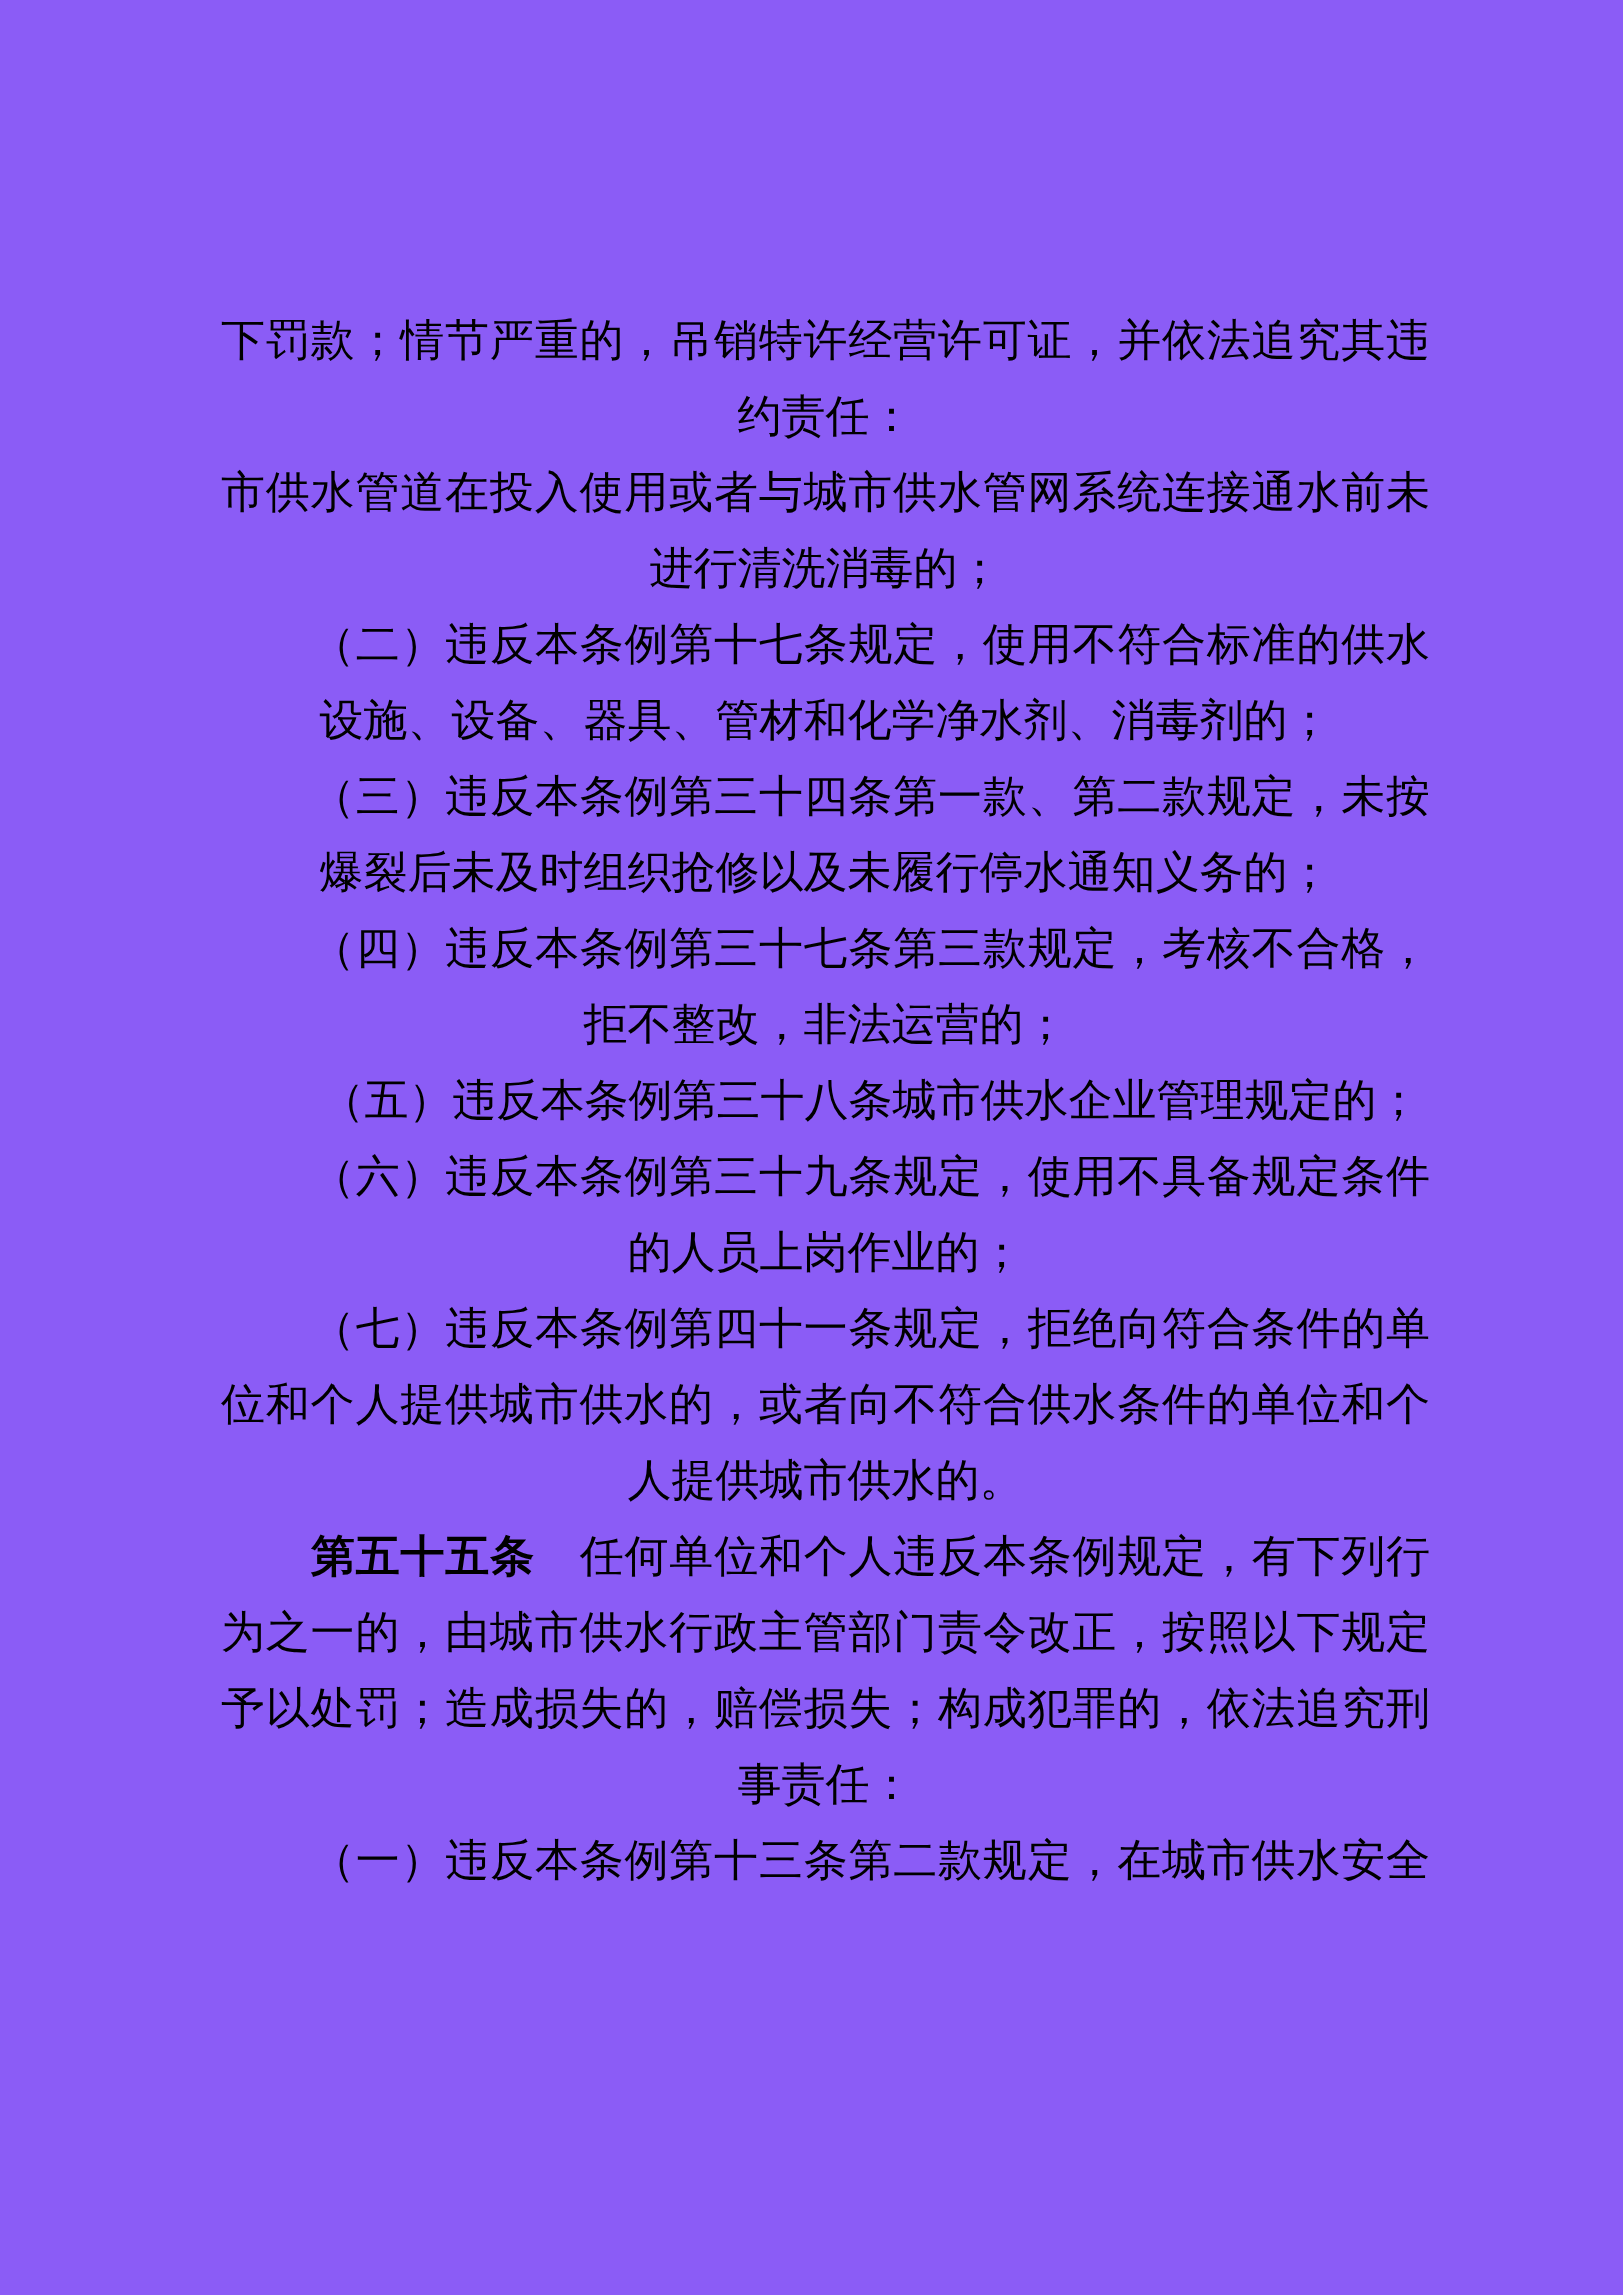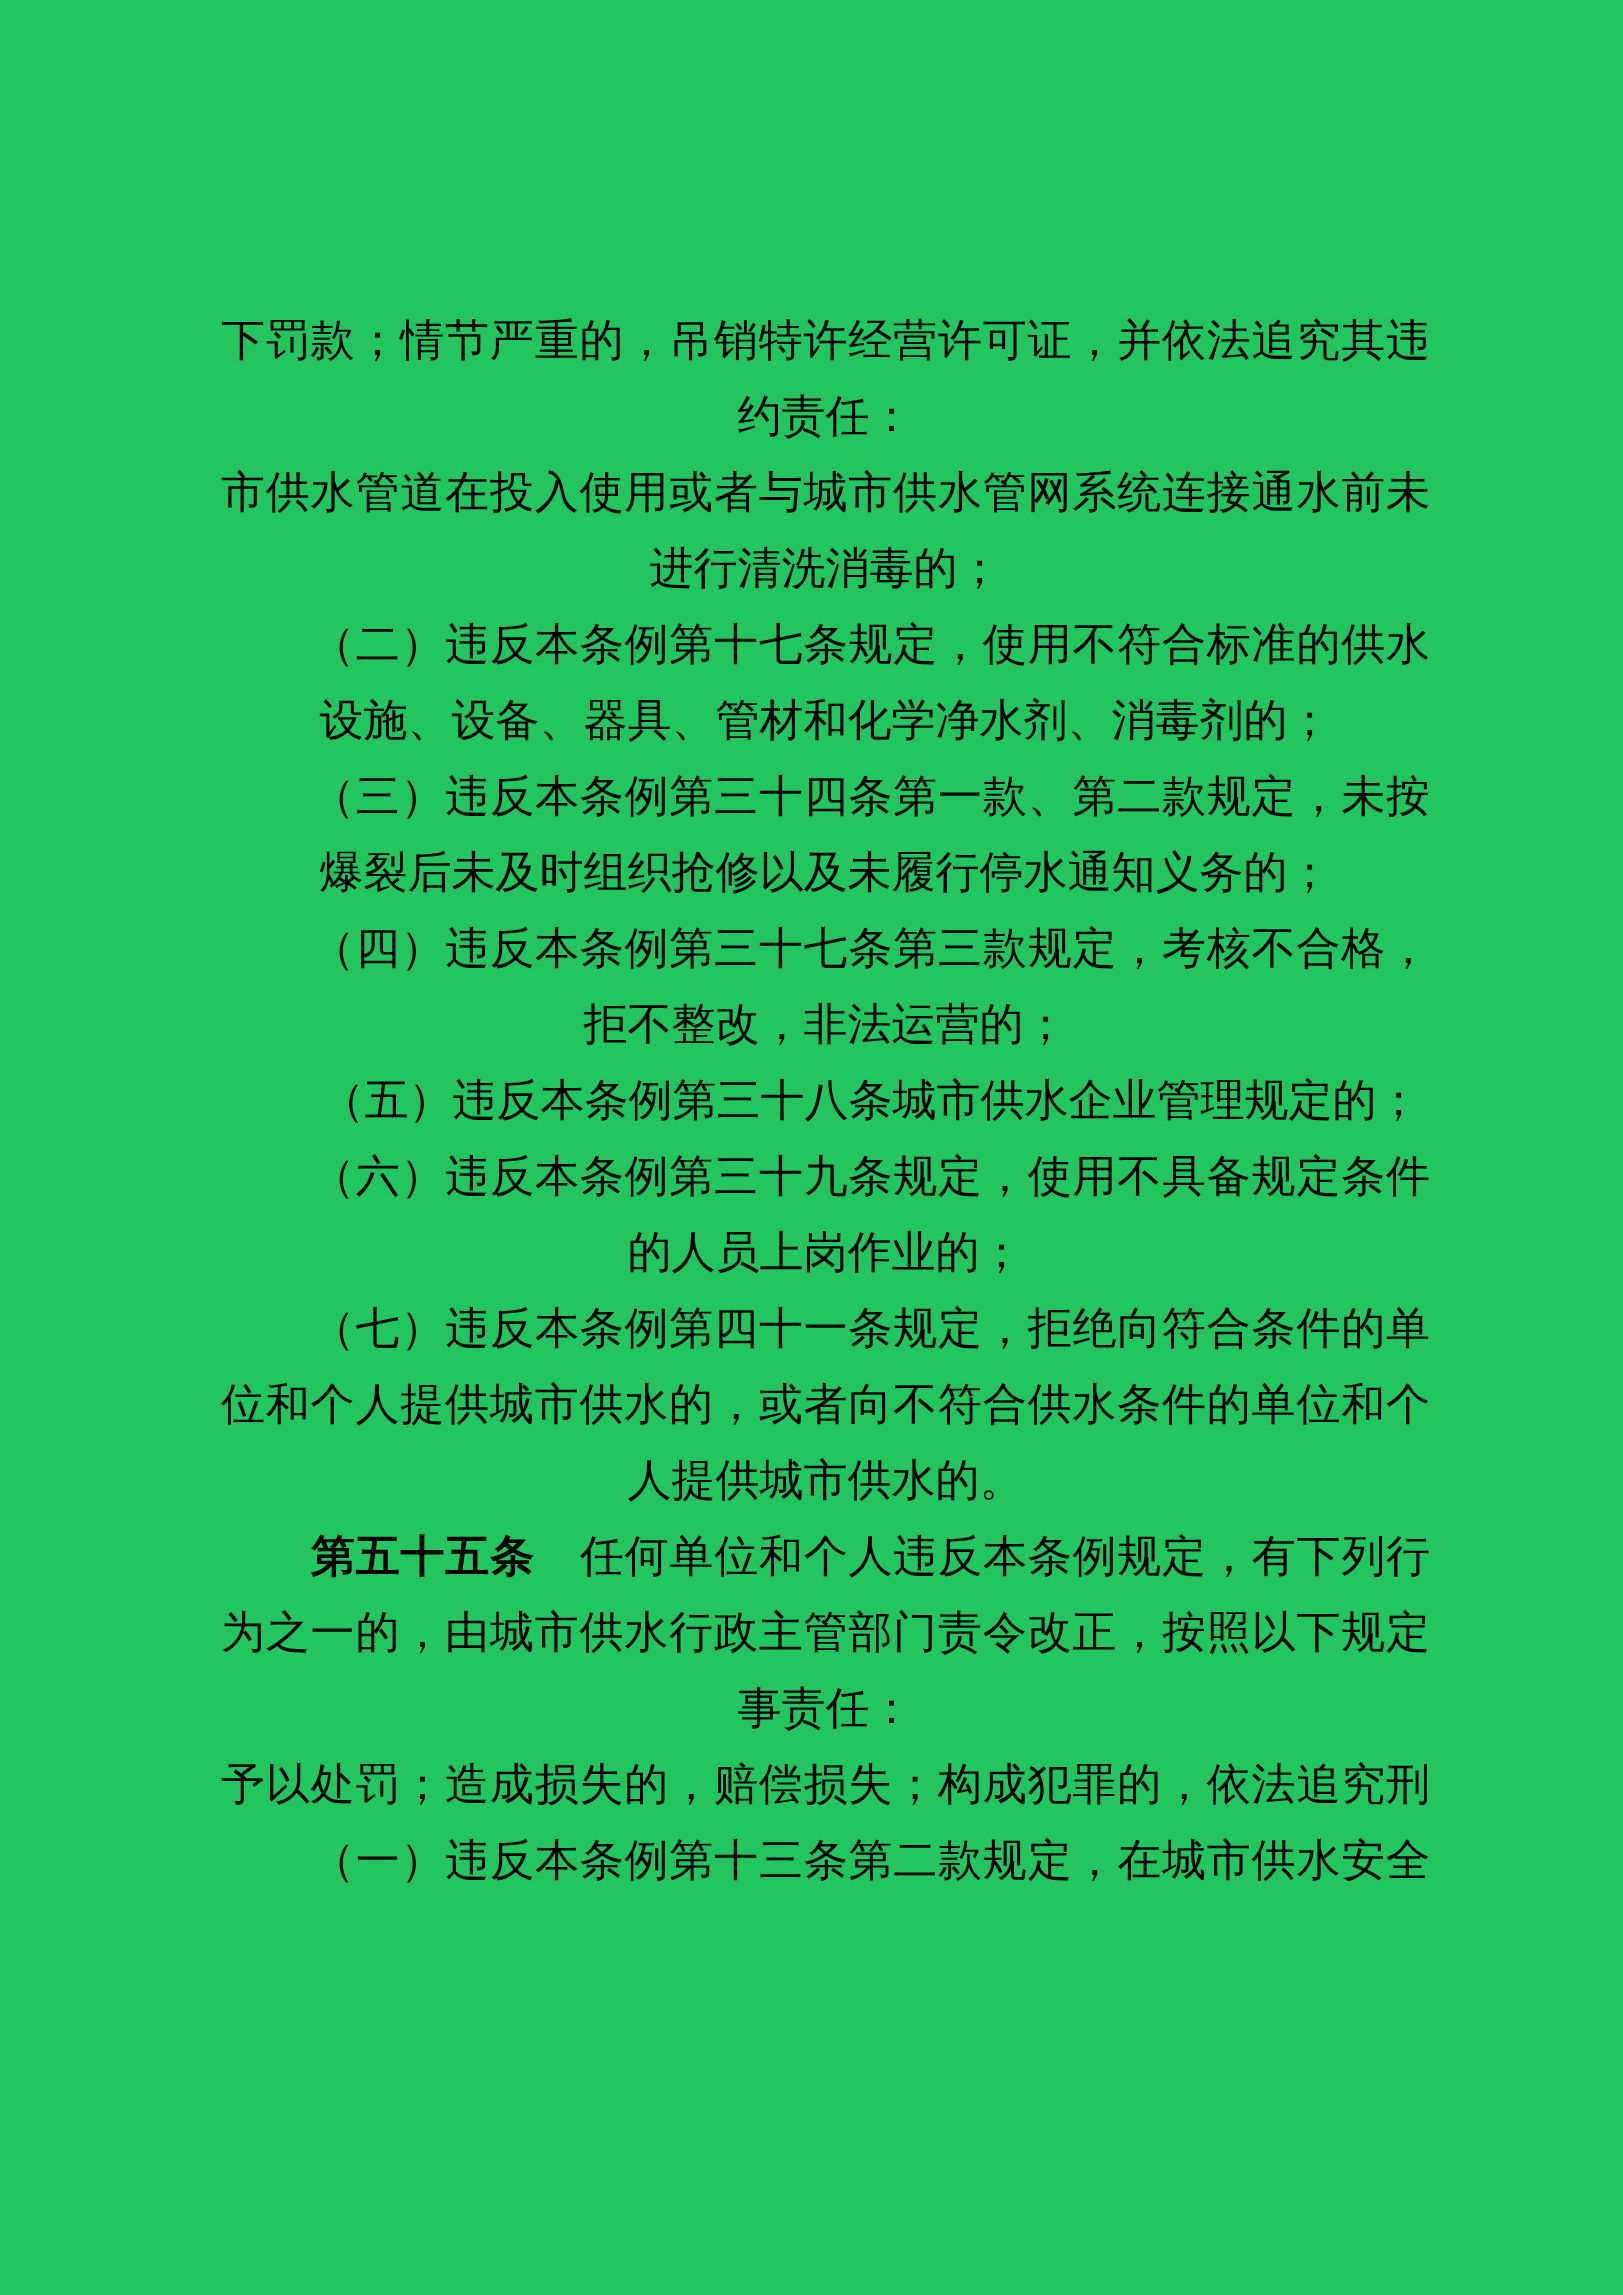--- a/index.html
+++ b/index.html
@@ -12,21 +12,21 @@
     height: 2295px;
     position: relative;
     font-family: "Liberation Serif", "DejaVu Serif", serif;
     color: #000000;
   }
   .page {
     position: absolute;
     left: 0; top: 0;
     width: 1623px;
     height: 2295px;
-    background: #22c55e;
+    background: #8b5cf6;
     overflow: hidden;
   }
   .doc-body {
     position: absolute;
     left: 221px;
     top: 303px;
     width: 1209px;
     font-size: 44px;
     color: #000000;
   }
@@ -71,19 +71,19 @@
     <div class="line">的人员上岗作业的；</div>
     <div class="line justify indent">（七）违反本条例第四十一条规定，拒绝向符合条件的单</div>
     <div class="line justify">位和个人提供城市供水的，或者向不符合供水条件的单位和个</div>
     <div class="line">人提供城市供水的。</div>
 
     <div class="line justify indent">
       <span class="article-no">第五十五条</span><span>　任何单位和个人违反本条例规定，有下列行</span>
     </div>
 
     <div class="line justify">为之一的，由城市供水行政主管部门责令改正，按照以下规定</div>
+    <div class="line justify">予以处罚；造成损失的，赔偿损失；构成犯罪的，依法追究刑</div>
     <div class="line">事责任：</div>
-    <div class="line justify">予以处罚；造成损失的，赔偿损失；构成犯罪的，依法追究刑</div>
     <div class="line justify indent">（一）违反本条例第十三条第二款规定，在城市供水安全</div>
 
   </div>
 </div>
 
 
 </body></html>

